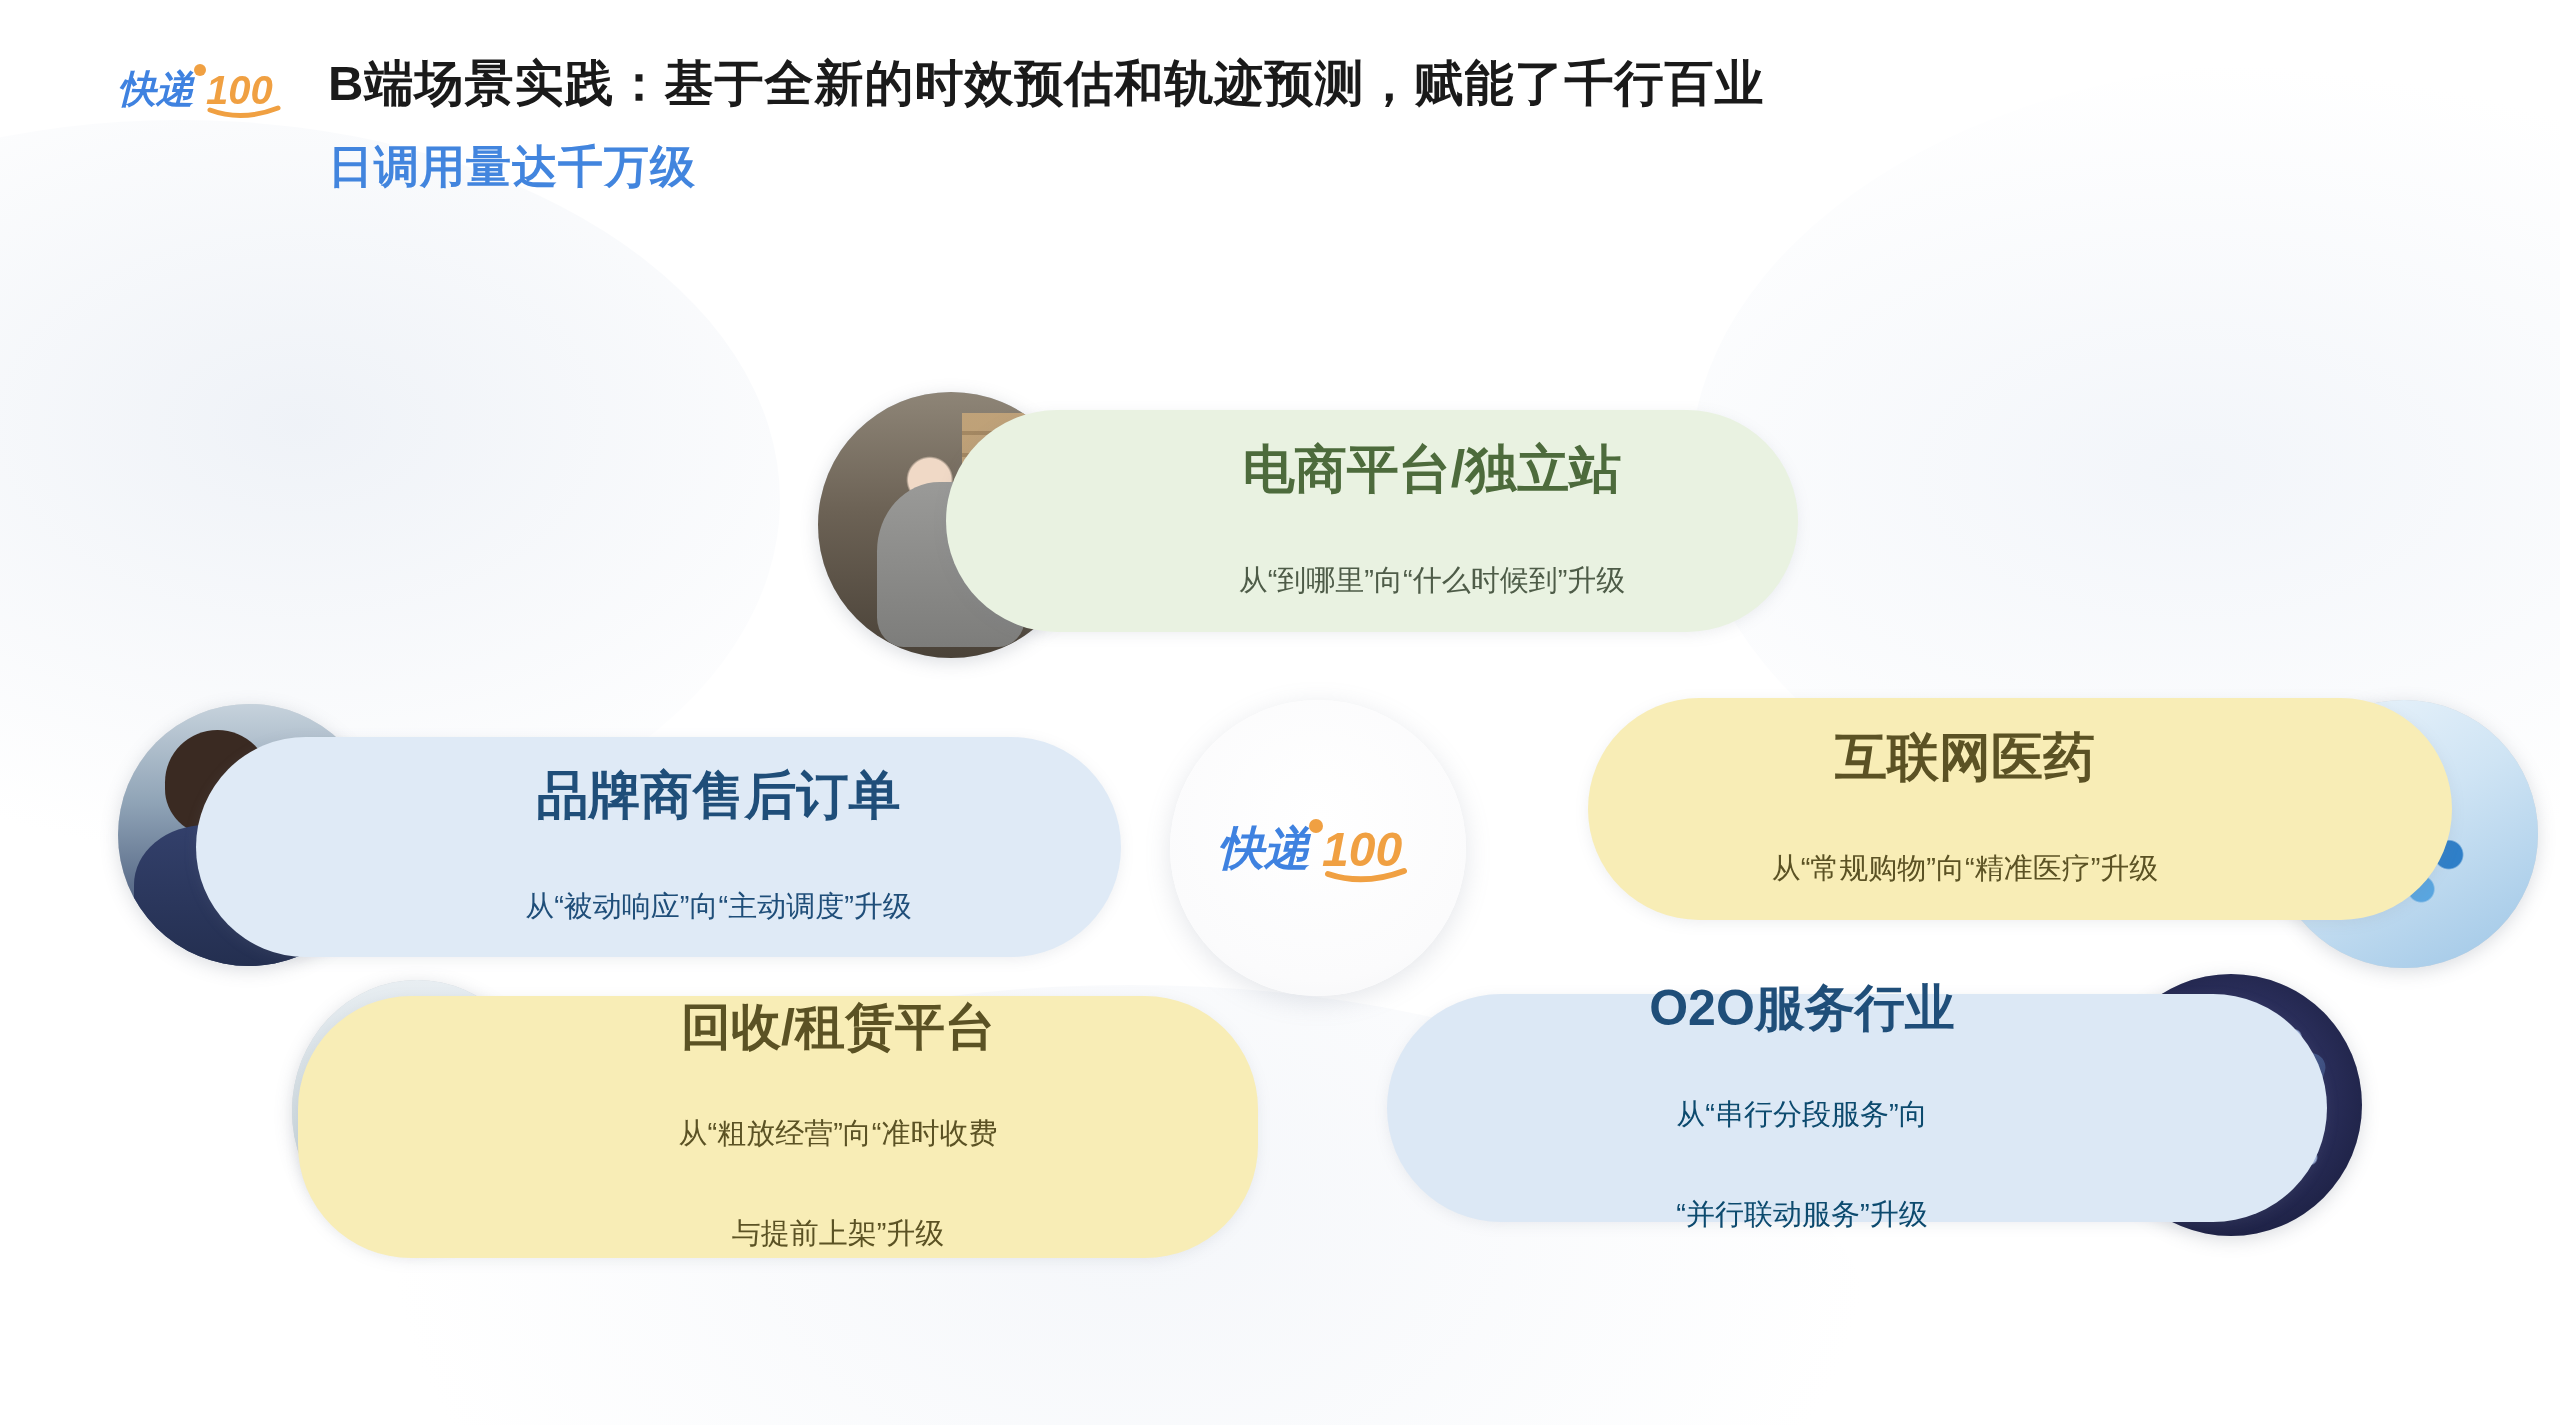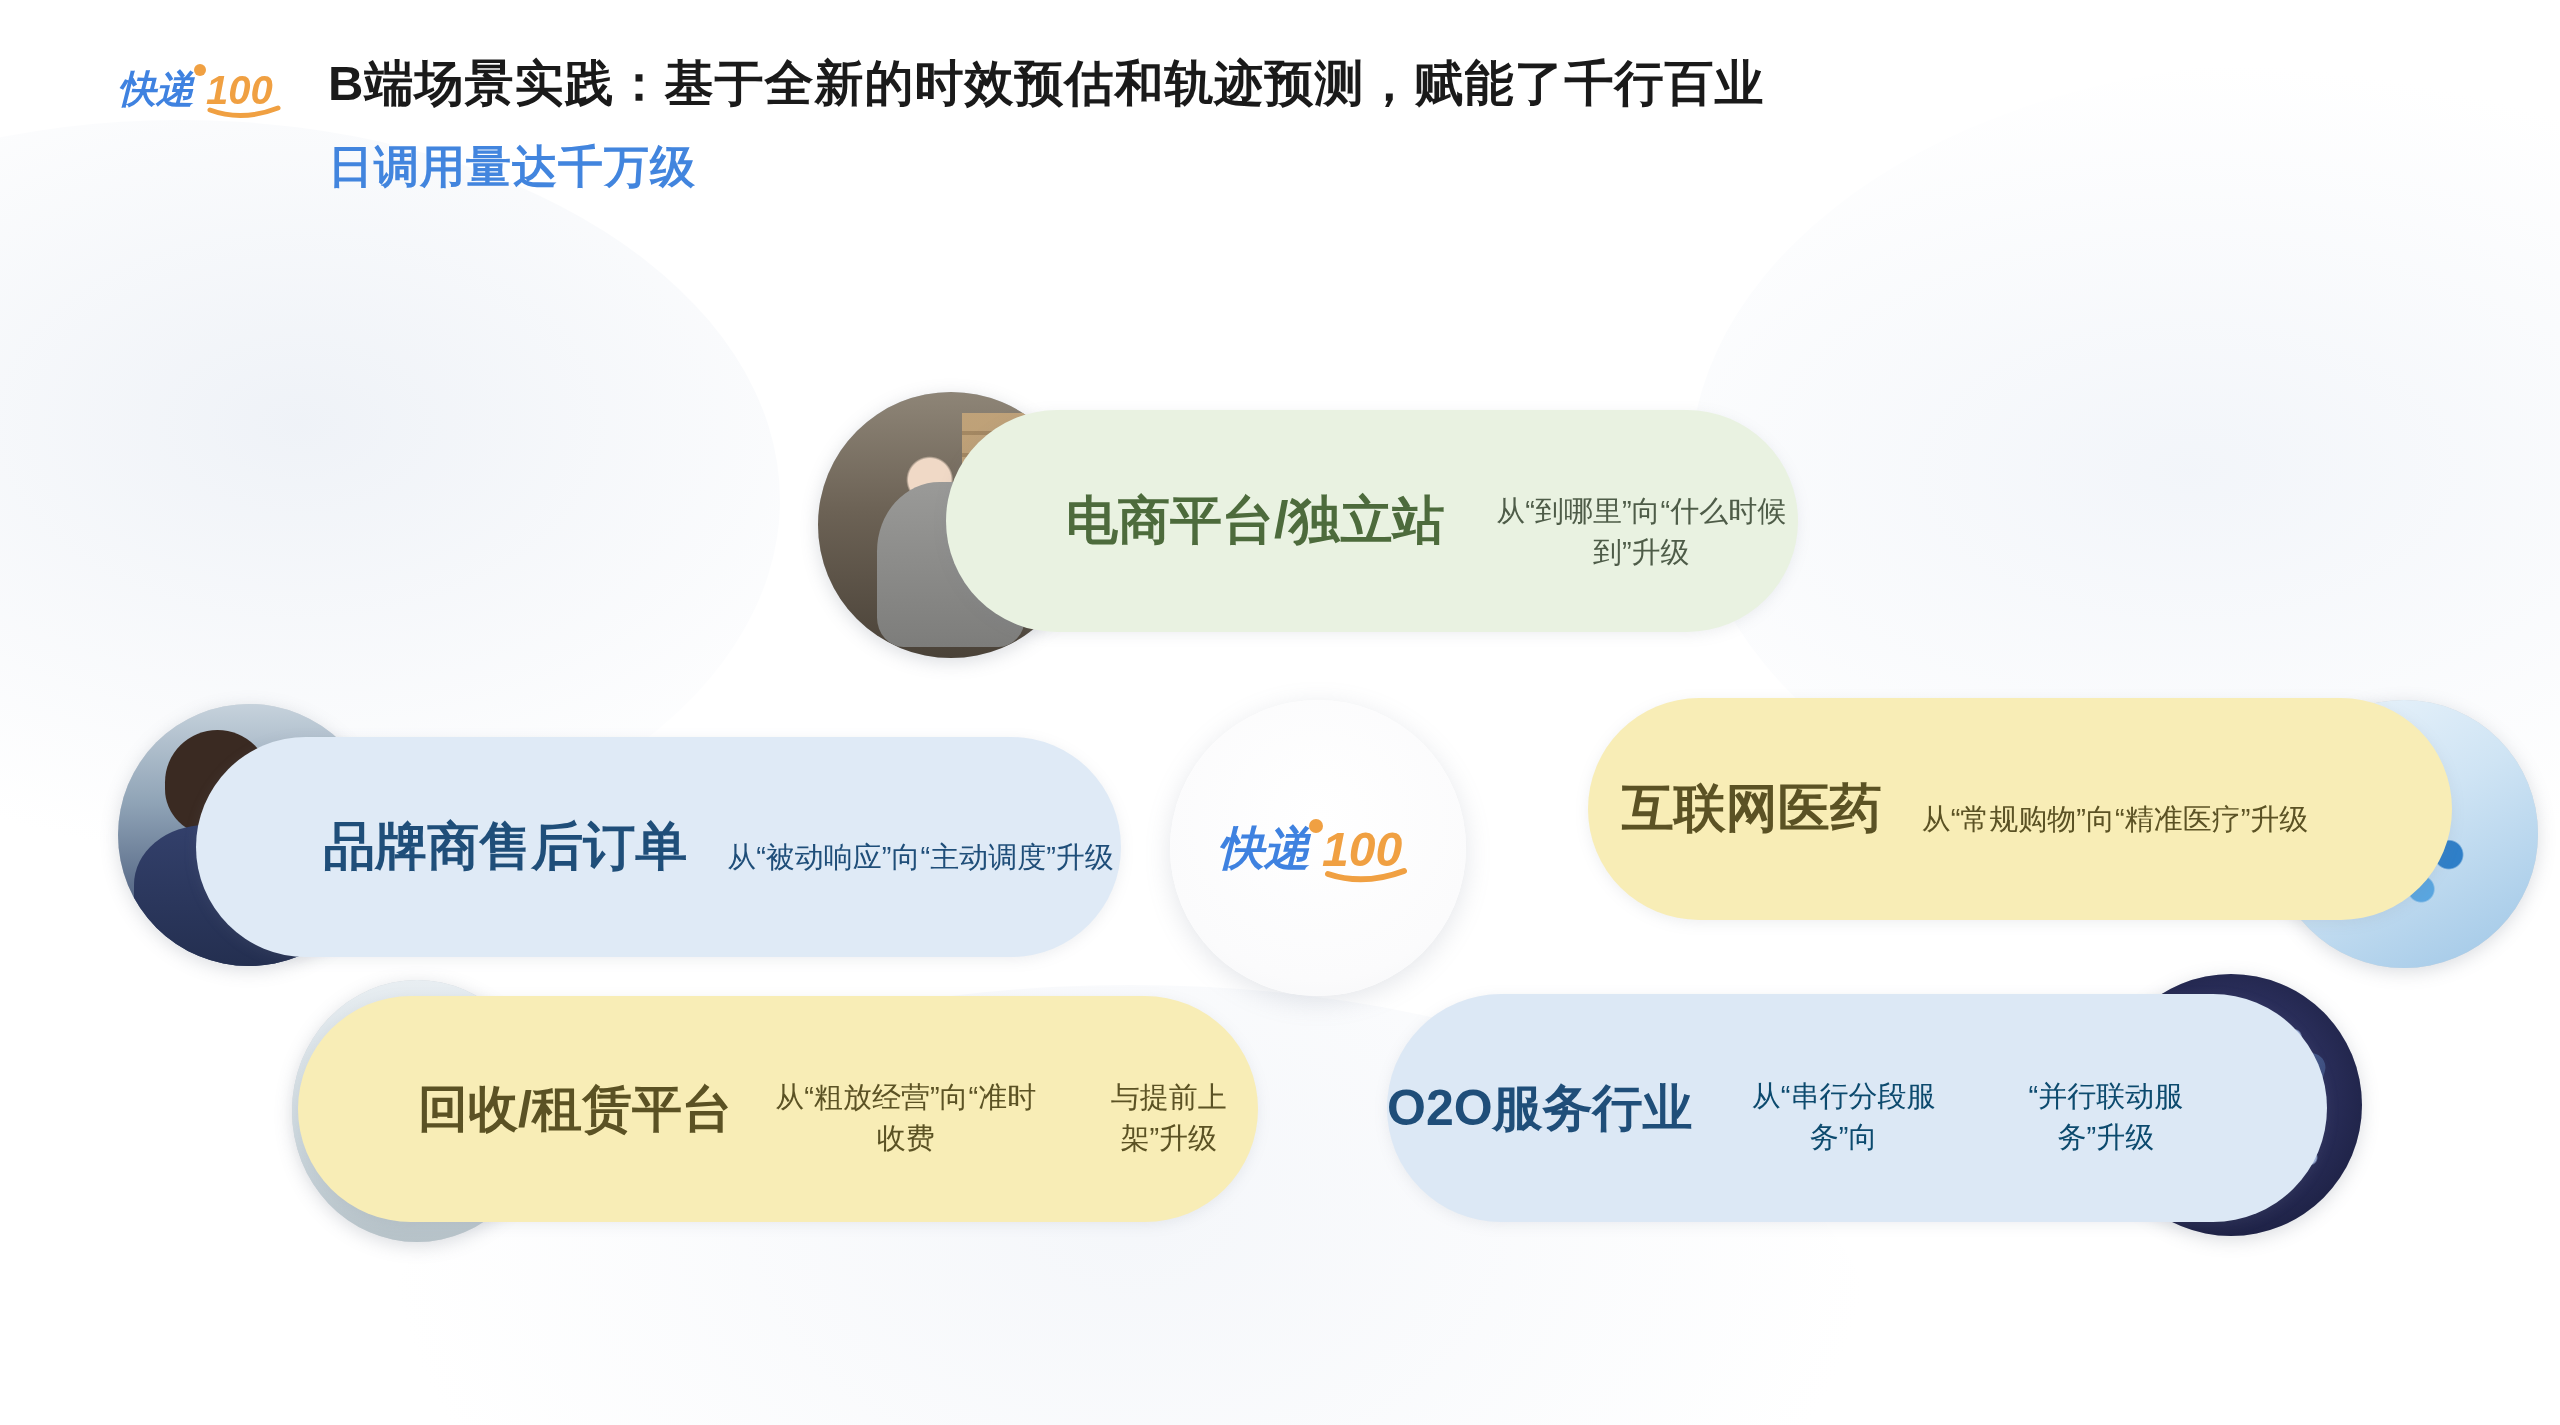--- a/index.html
+++ b/index.html
@@ -60,35 +60,35 @@
   
   #pill-med{
     left:1588px;top:698px;width:864px;height:222px;border-radius:111px;
     background:#f8edb6;
   }
   #pill-med .pt{color:#5b5224;font-size:52px;}
   #pill-med .ps{color:#5b5224;font-size:29px;margin-top:22px;}
 
   
   #pill-recycle{
-    left:298px;top:996px;width:960px;height:226px;border-radius:113px;
+    left:298px;top:996px;width:960px;height:262px;border-radius:113px;
     background:#f8edb6;
   }
   #pill-recycle .pt{color:#5b5224;font-size:50px;}
   #pill-recycle .ps{color:#5b5224;font-size:29px;margin-top:18px;}
 
   
   #pill-o2o{
     left:1387px;top:994px;width:940px;height:228px;border-radius:114px;
     background:#dce8f5;
   }
   #pill-o2o .pt{color:#1f4e79;font-size:50px;}
   #pill-o2o .ps{color:#0c4a6e;font-size:29px;margin-top:18px;}
 
-  .pill .inner{display:flex;flex-direction:row;align-items:center;gap:40px;}
+  .pill .inner{display:flex;flex-direction:column;align-items:center;gap:40px;}
   .pill.has-left-photo .inner{margin-left:120px;}
   .pill.has-right-photo .inner{margin-right:110px;}
 
   
   .photo{
     position:absolute;border-radius:50%;overflow:hidden;
     box-shadow:0 4px 18px rgba(90,100,120,.22);
     background:#cfd4d9;
   }
   .photo .ph-img{position:absolute;inset:0;}

